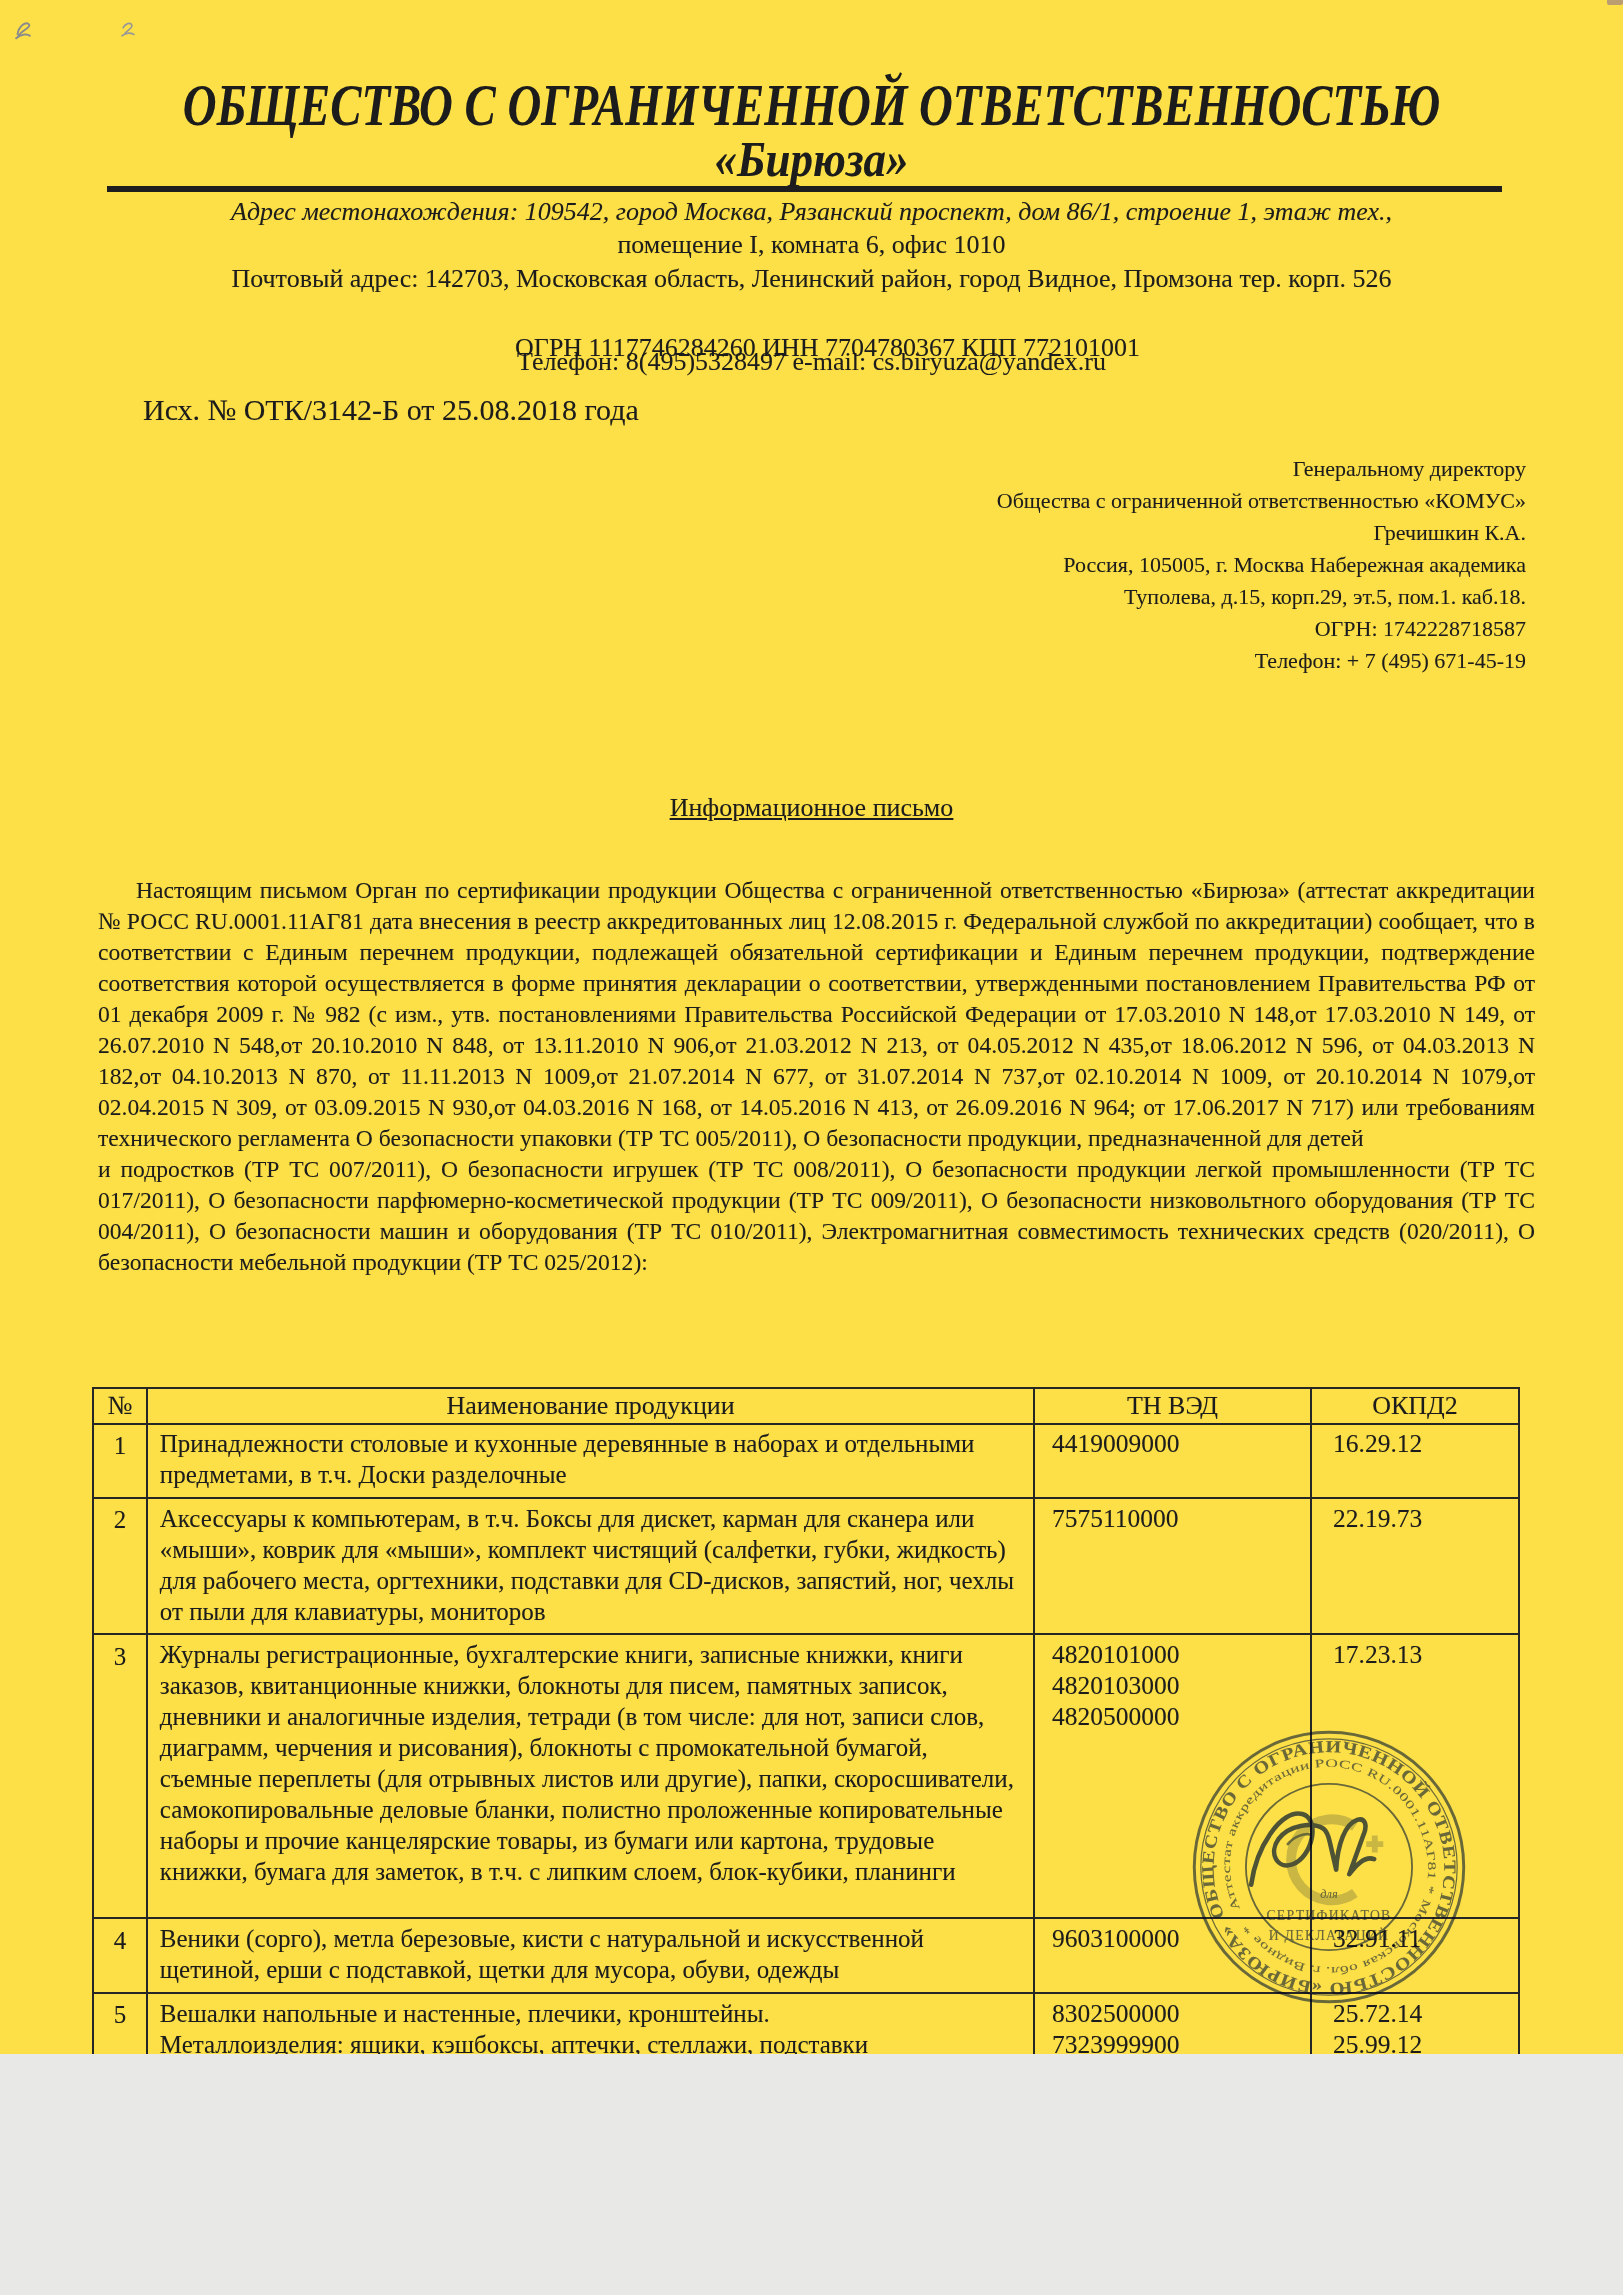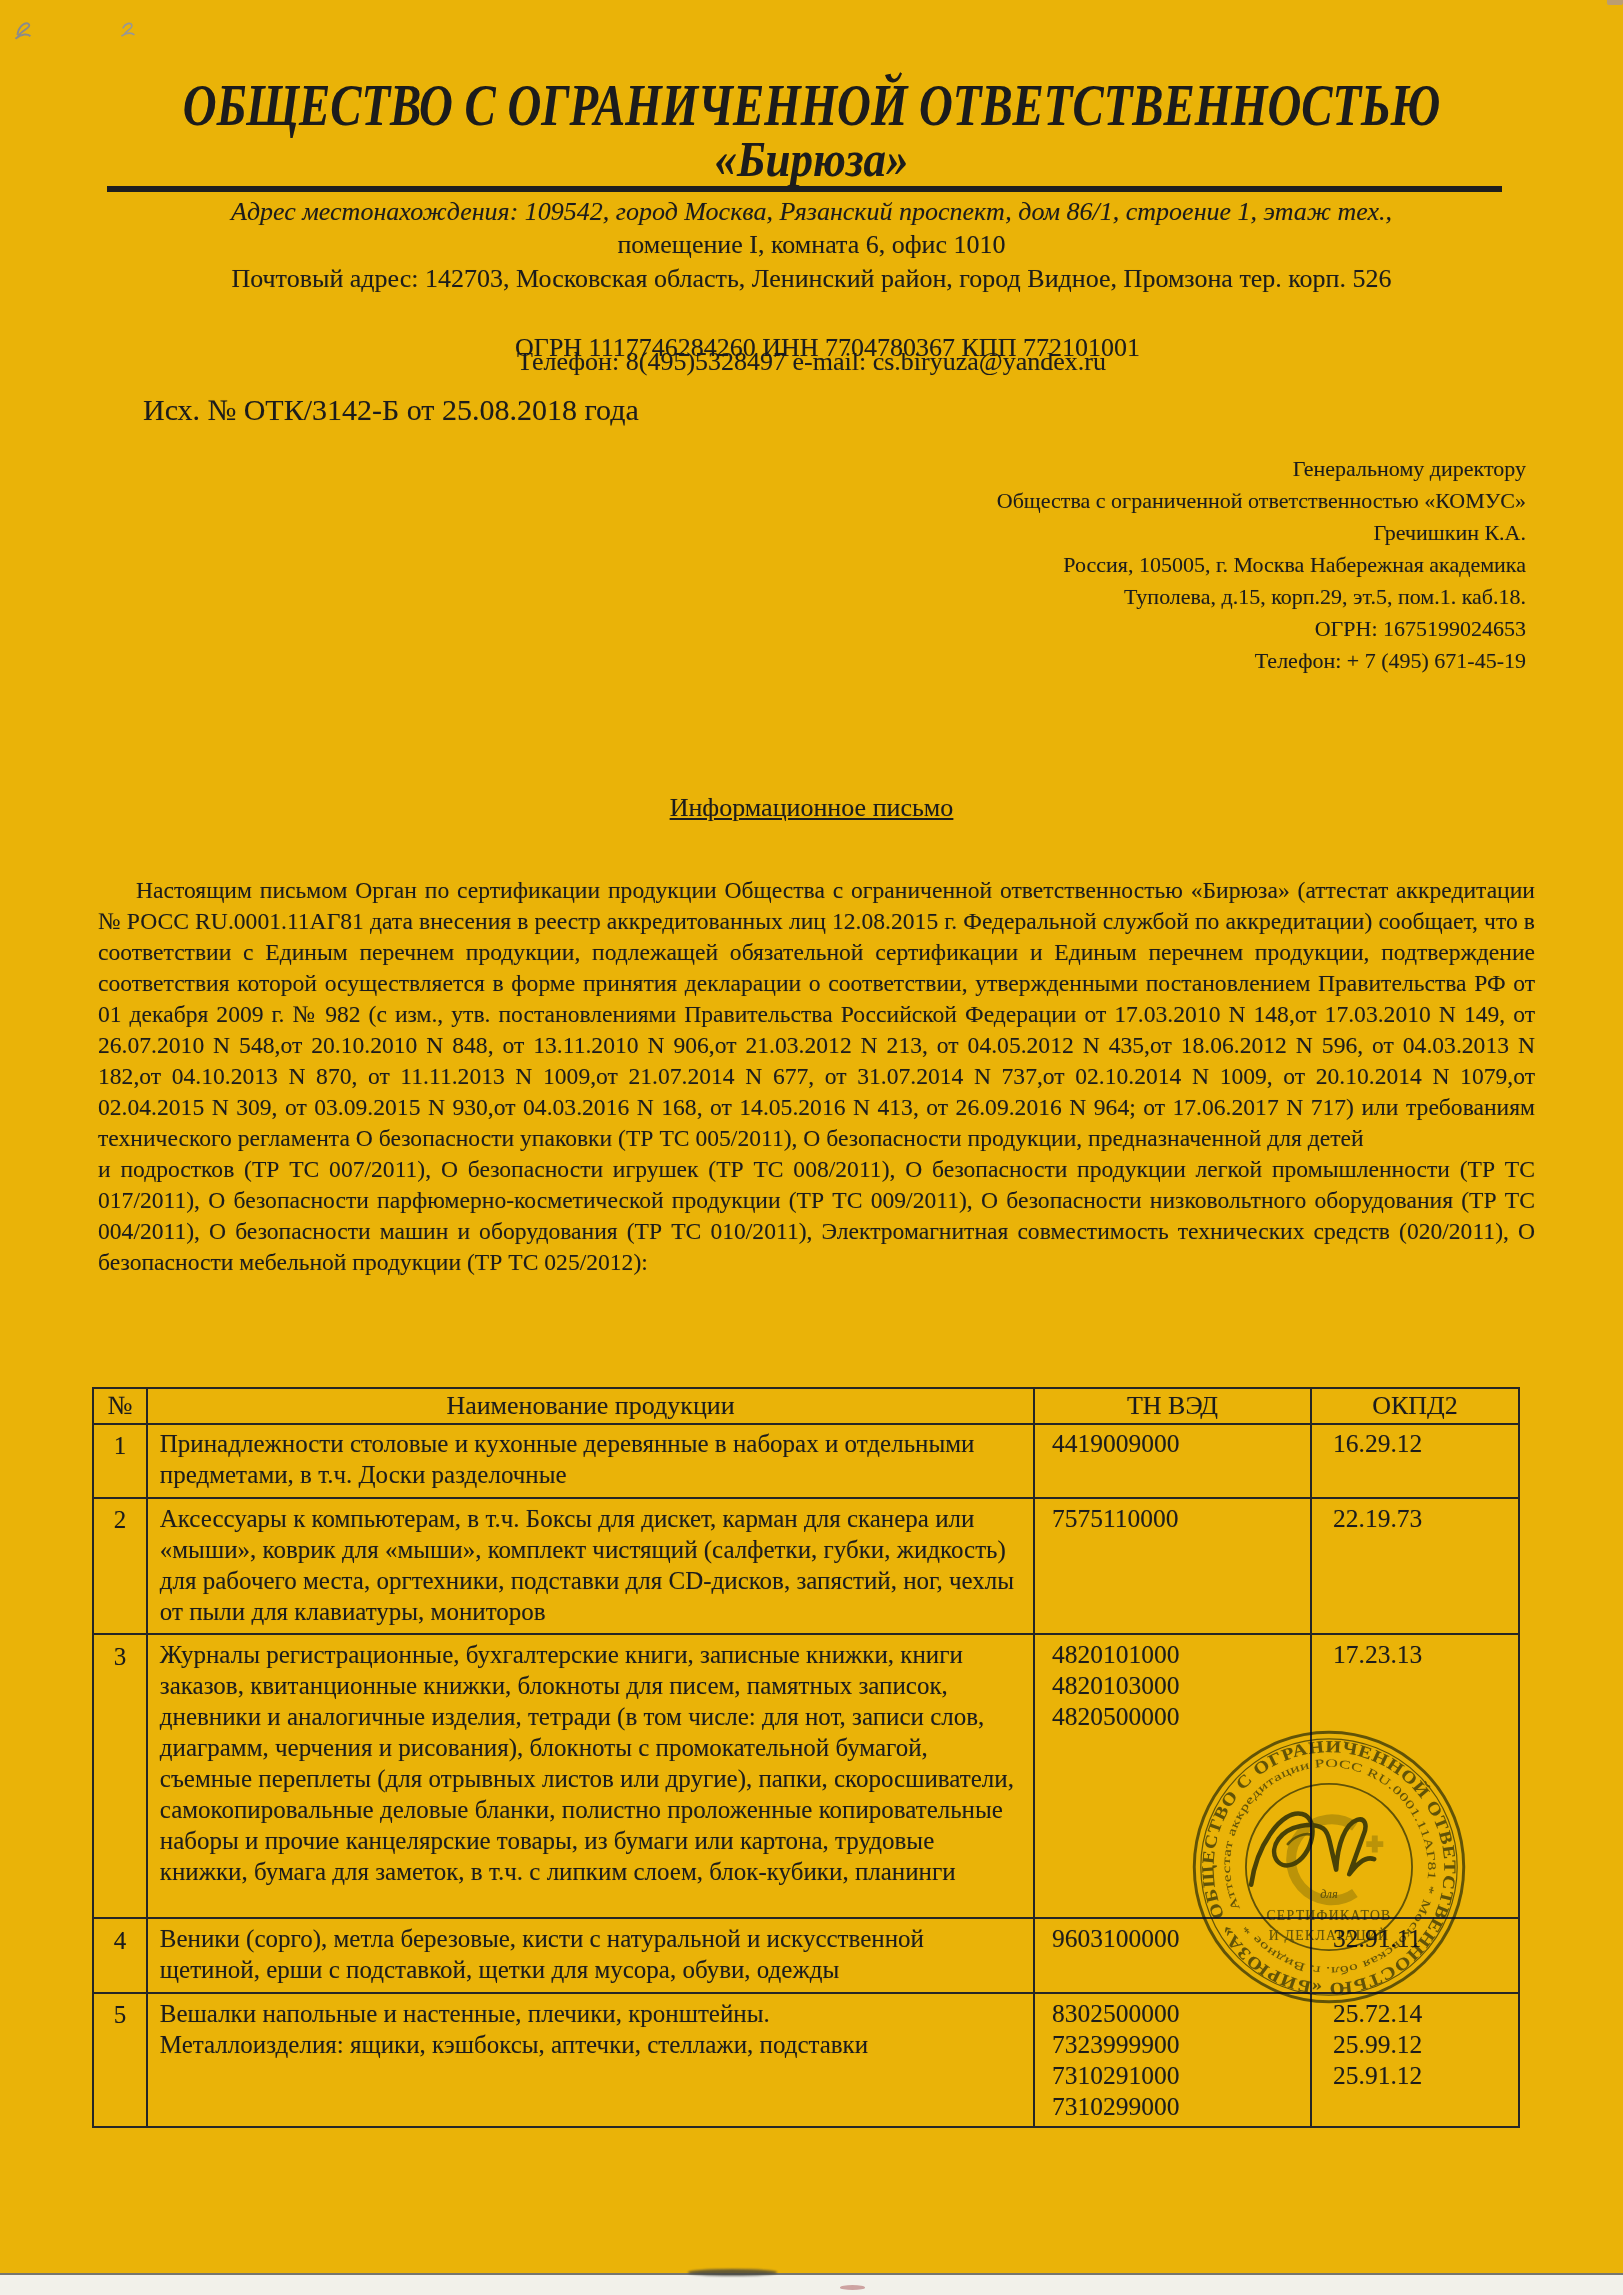--- a/index.html
+++ b/index.html
@@ -1,19 +1,19 @@
 <!DOCTYPE html>
 <html style="font-size:10.5px"><head>
 <meta charset="utf-8">
 <style>
   html,body{margin:0;padding:0;background:#e8e8e6;}
   .page{
     position:relative;
-    width:1623px;height:2295px;
-    background:#eab308;
+    width:1623px;height:2054px;
+    background:#fde047;
     font-family:"Liberation Serif","DejaVu Serif",serif;
     color:#1c1c1c;
     overflow:hidden;
     text-shadow:0 0 0.7px rgba(20,20,20,.25);
   }
   .abs{position:absolute;}
   .center{width:100%;text-align:center;}
   
   .title1{top:79px;left:0;font-size:60px;font-weight:bold;font-style:italic;
           transform:scaleX(.78);transform-origin:50% 50%;white-space:nowrap;line-height:52px;}
@@ -74,21 +74,21 @@
   <div class="abs center addr phone">Телефон: 8(495)5328497 e-mail: cs.biryuza@yandex.ru</div>
 
   <div class="abs outref">Исх. № ОТК/3142-Б от 25.08.2018 года</div>
 
   <div class="abs recipient">
     <div>Генеральному директору</div>
     <div>Общества с ограниченной ответственностью «КОМУС»</div>
     <div>Гречишкин К.А.</div>
     <div>Россия, 105005, г. Москва Набережная академика</div>
     <div>Туполева, д.15, корп.29, эт.5, пом.1. каб.18.</div>
-    <div>ОГРН: 1675199024653</div>
+    <div>ОГРН: 1742228718587</div>
     <div>Телефон: + 7 (495) 671-45-19</div>
   </div>
 
   <div class="abs center subject">Информационное письмо</div>
 
   <div class="abs body">
     <p class="first">Настоящим письмом Орган по сертификации продукции Общества с ограниченной ответственностью «Бирюза» (аттестат аккредитации № РОСС RU.0001.11АГ81 дата внесения в реестр аккредитованных лиц  12.08.2015 г. Федеральной службой по аккредитации) сообщает, что в соответствии с Единым перечнем продукции, подлежащей обязательной сертификации и Единым перечнем продукции, подтверждение соответствия которой осуществляется в форме принятия декларации о соответствии, утвержденными постановлением Правительства РФ от 01 декабря 2009 г. № 982 (с изм., утв. постановлениями Правительства Российской Федерации от 17.03.2010 N 148,от 17.03.2010 N 149, от 26.07.2010 N 548,от 20.10.2010 N 848, от 13.11.2010 N 906,от 21.03.2012 N 213, от 04.05.2012 N 435,от 18.06.2012 N 596, от 04.03.2013 N 182,от 04.10.2013 N 870, от 11.11.2013 N 1009,от 21.07.2014 N 677, от 31.07.2014 N 737,от 02.10.2014 N 1009, от 20.10.2014 N 1079,от 02.04.2015 N 309, от 03.09.2015 N 930,от 04.03.2016 N 168, от 14.05.2016 N 413, от 26.09.2016 N 964; от 17.06.2017 N 717) или требованиям технического регламента О безопасности упаковки (ТР ТС 005/2011), О безопасности продукции, предназначенной для детей</p>
     <p>и подростков (ТР ТС 007/2011), О безопасности игрушек (ТР ТС 008/2011), О безопасности продукции легкой промышленности (ТР ТС 017/2011), О безопасности парфюмерно-косметической продукции (ТР ТС 009/2011), О безопасности низковольтного оборудования (ТР ТС 004/2011), О безопасности машин и оборудования (ТР ТС 010/2011), Электромагнитная совместимость технических средств (020/2011), О безопасности мебельной продукции (ТР ТС 025/2012):</p>
   </div>
 

